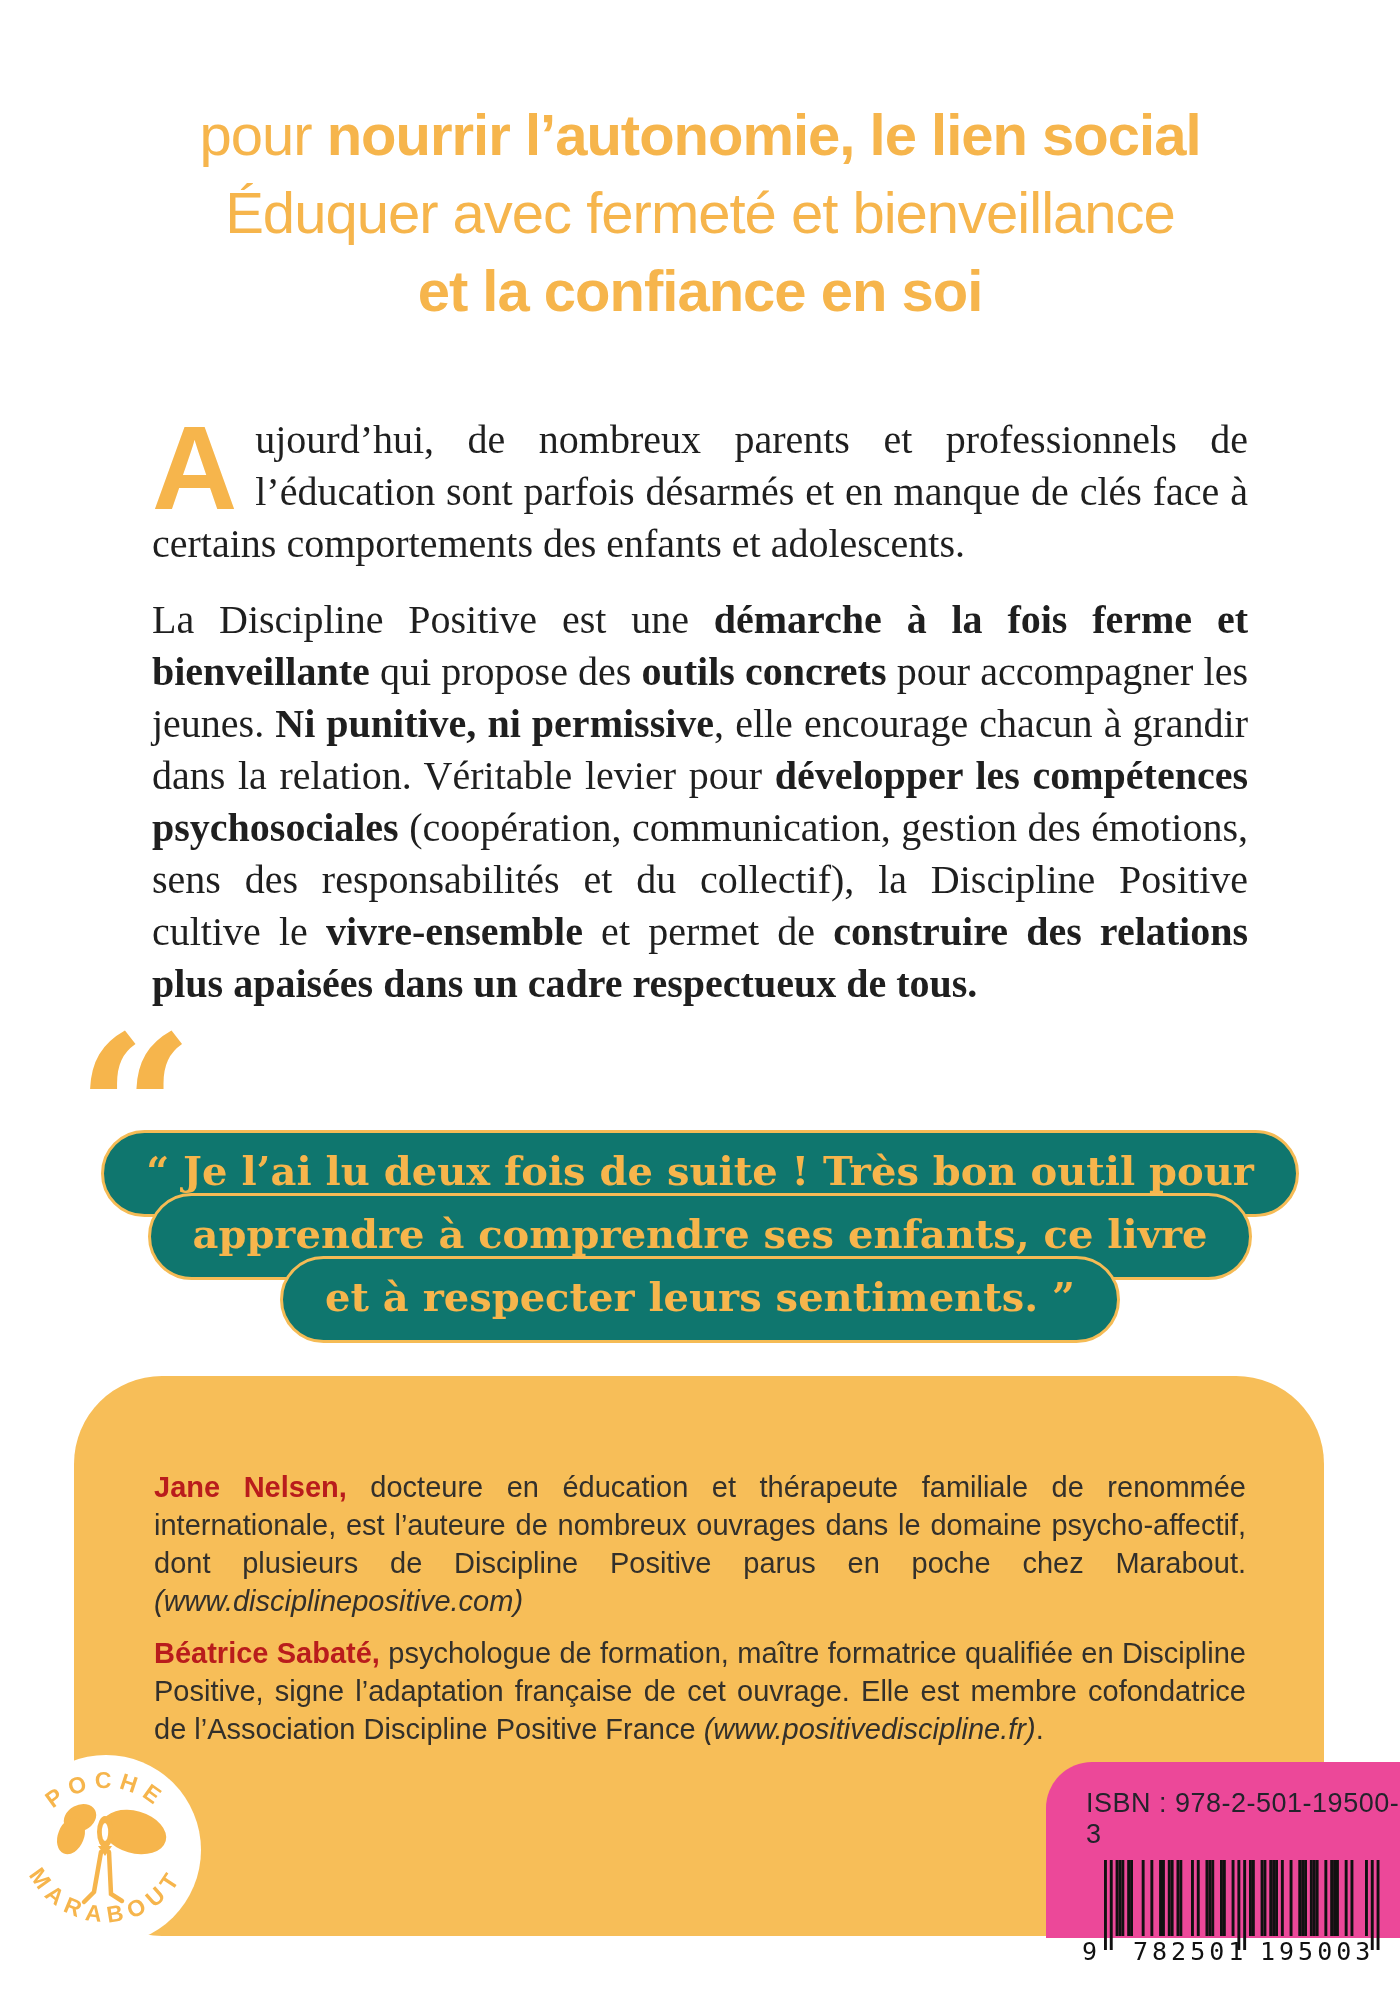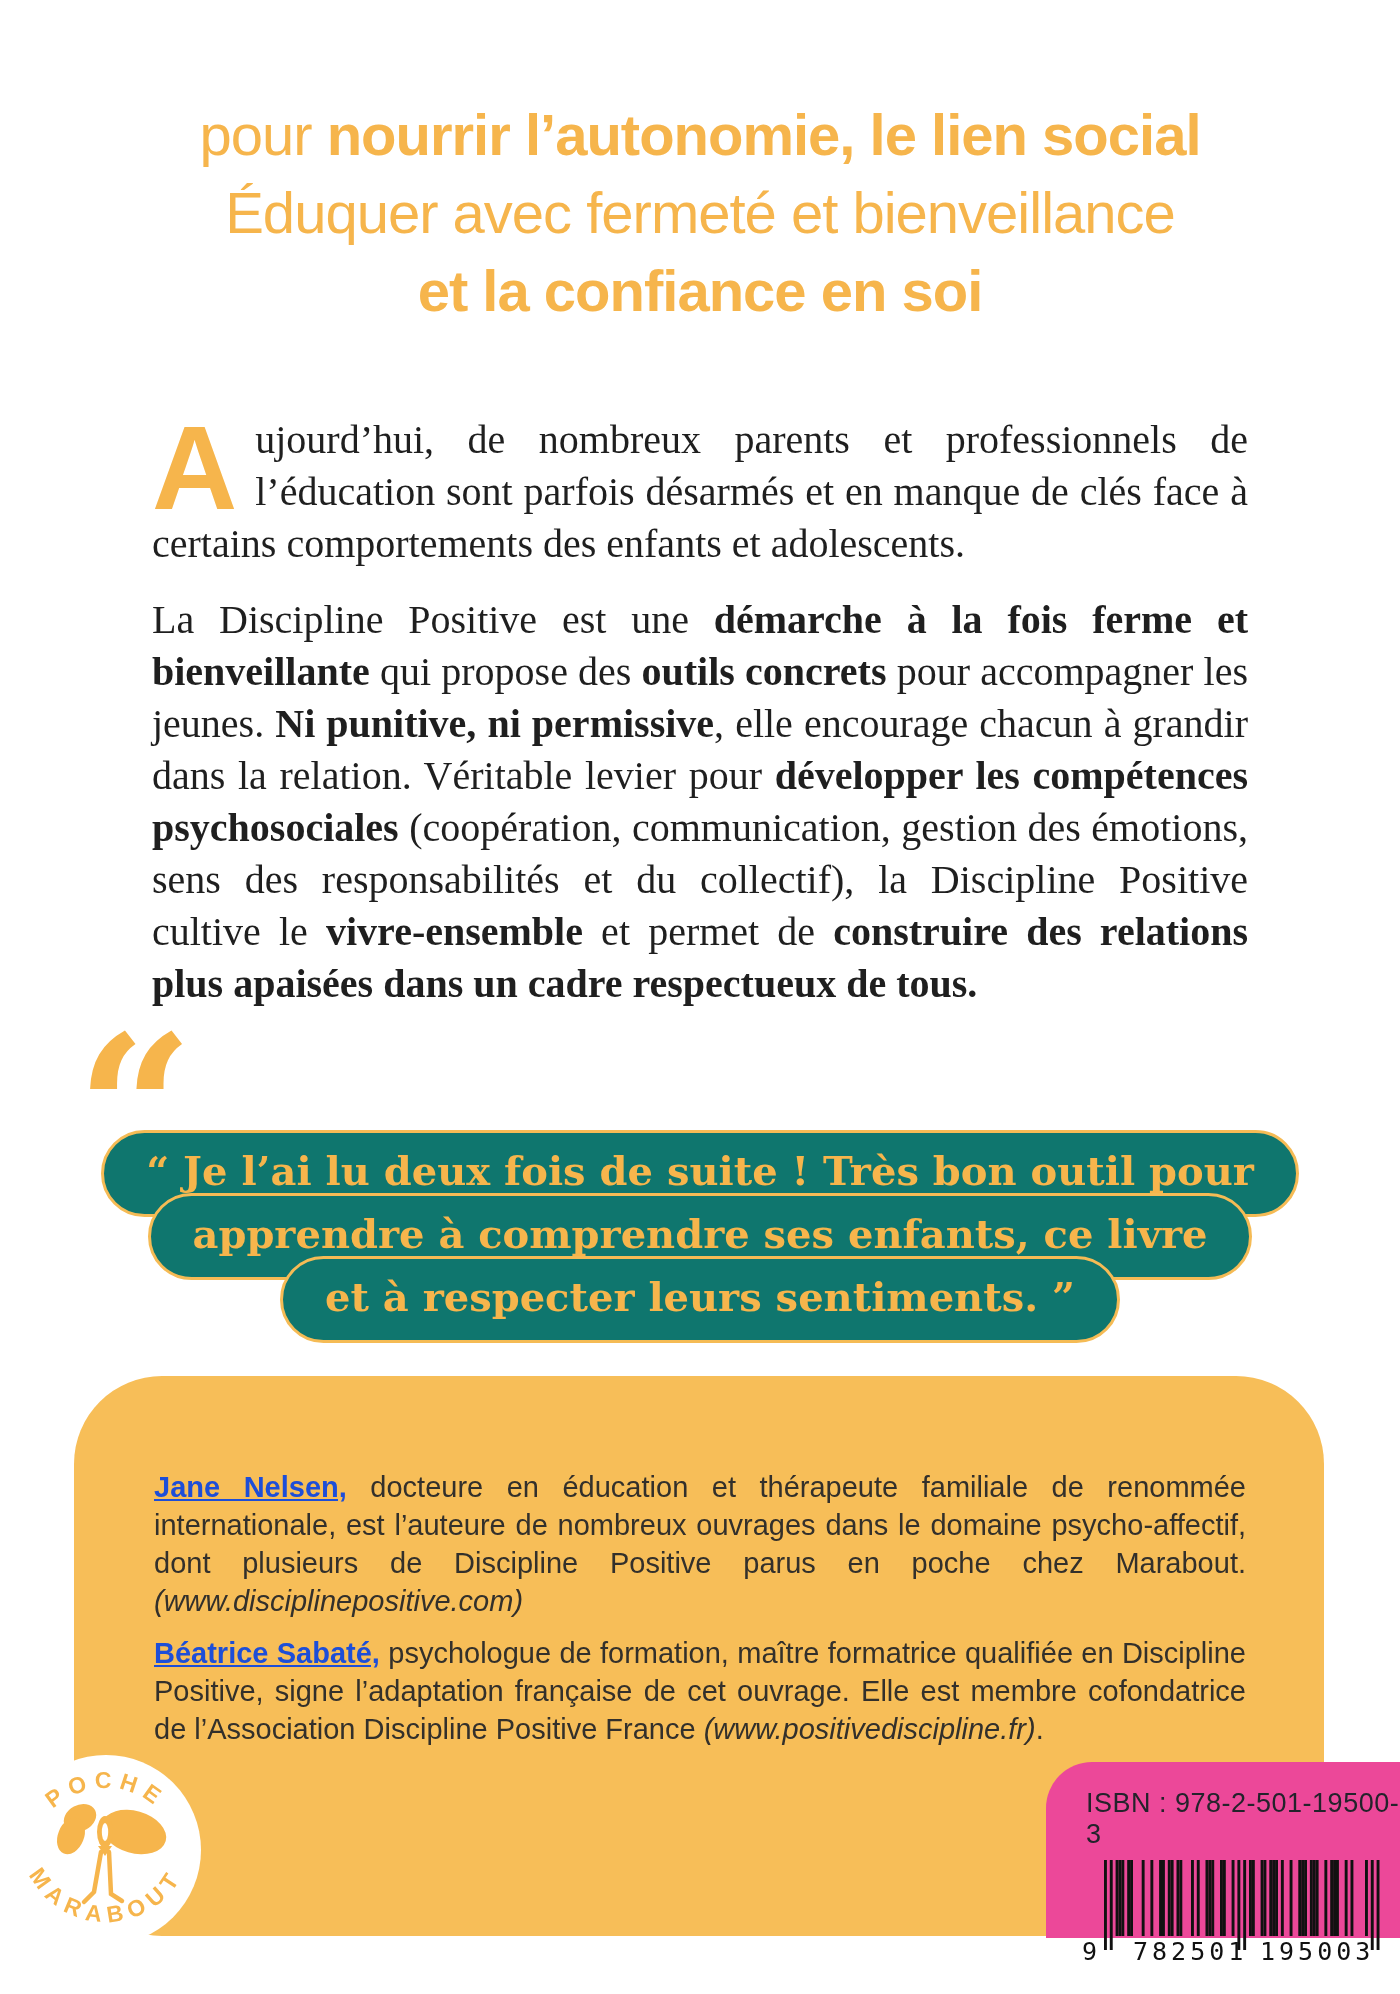--- a/index.html
+++ b/index.html
@@ -39,21 +39,21 @@
     font-family:"DejaVu Serif",serif;font-weight:700;font-size:40px;line-height:44px;
     color:var(--accent);}
   .pill + .pill{margin-top:-24px;}
 
   
   .panel{position:absolute;left:74px;right:76px;top:1376px;height:560px;
     background:var(--panel);border-radius:88px;z-index:0;}
   .bios{padding:92px 78px 0 80px;color:var(--bio-ink);
     font-size:29px;line-height:38px;text-align:justify;}
   .bio + .bio{margin-top:14px;}
-  .bio .seg-name{color:#1d4ed8;font-weight:700;text-decoration:underline;}
+  .bio .seg-name{color:#b91c1c;font-weight:700;}
   .bio .seg-i{font-style:italic;}
 
   
   .price-block{position:absolute;right:392px;top:1788px;text-align:right;color:#fff;z-index:2;}
   .price{font-size:42px;line-height:46px;font-weight:700;letter-spacing:0.5px;}
   .price-note{font-size:26px;line-height:33px;font-weight:400;}
 
   .isbn-box{position:absolute;left:1046px;top:1762px;right:0;height:176px;background:#ec4899;
     border-top-left-radius:46px;z-index:2;}
   .isbn-label{margin:26px 0 0 40px;font-size:27px;color:#23232B;letter-spacing:0.5px;}

